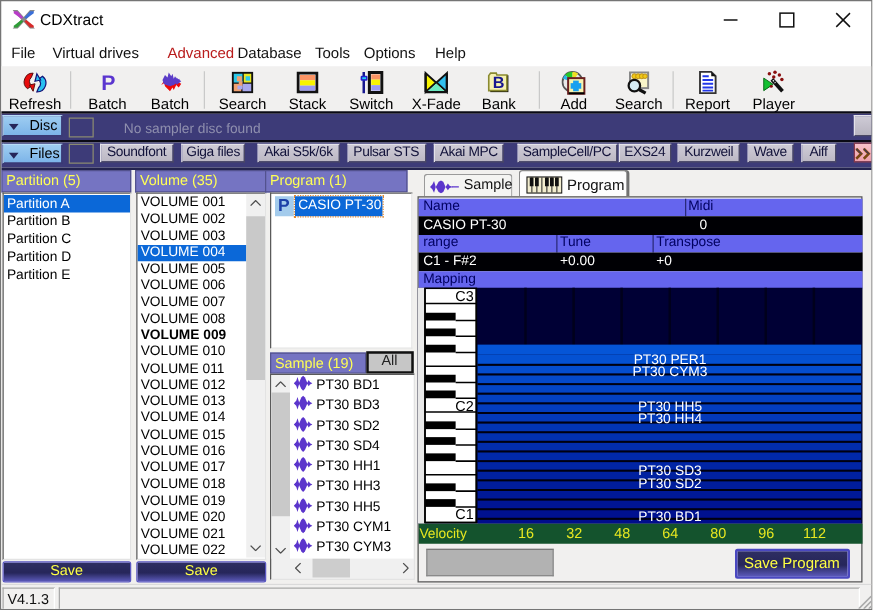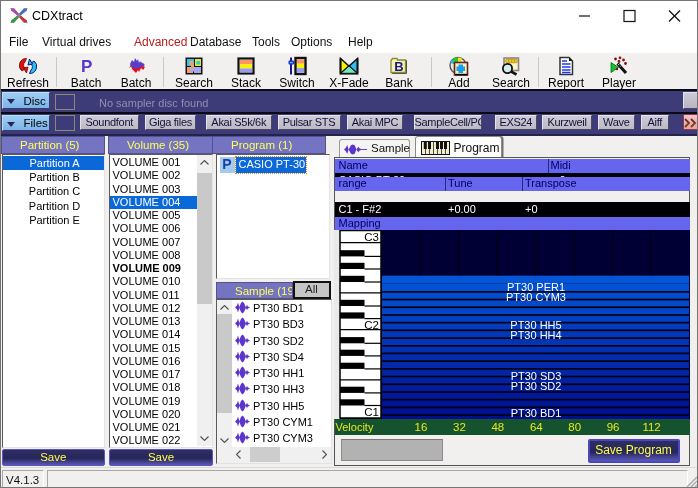--- a/index.html
+++ b/index.html
@@ -1,20 +1,20 @@
 <!DOCTYPE html>
 <html><head><meta charset="utf-8"><style>
 
 * { margin:0; padding:0; box-sizing:border-box; }
 body { font-family:"Liberation Sans", sans-serif; }
 #win { position:relative; width:698px; height:488px; background:#fff;
   border:1px solid #757575; overflow:hidden; font-family:"Liberation Sans", sans-serif; }
 .abs { position:absolute; }
 .hdr { position:absolute; background:#7574c2; color:#ffff55; font-size:11.5px;
-  border:1px solid #53528e; padding-left:18px; line-height:17px; overflow:hidden; white-space:nowrap;}
+  border:1px solid #53528e; padding-left:3px; line-height:17px; overflow:hidden; white-space:nowrap;}
 .lb { position:absolute; background:#fff;
   border-top:1.5px solid #5a5a5a; border-left:1.5px solid #5a5a5a;
   border-bottom:1.5px solid #e3e3e3; border-right:1.5px solid #e3e3e3; overflow:hidden;}
 .li { height:14.2px; line-height:14.2px; font-size:11px; color:#000; padding-left:3px; white-space:nowrap;}
 .sel { background:#0b68d8; color:#fff; }
 .savebtn { position:absolute; height:17px; background:linear-gradient(#2e2e62 0%,#26265a 55%,#5a58b8 100%);
   color:#ffff44; font-size:11.5px; text-align:center; line-height:15px; border:1.5px solid #5956c2; border-radius:2px;}
 .fbtn { position:absolute; top:113.5px; height:15px; overflow:hidden;
   background:linear-gradient(#cecbd6,#bcb8c4); border:1px solid;
   border-color:#e4e2ea #4a4864 #4a4864 #e4e2ea;
@@ -183,34 +183,34 @@
       <div class="abs" style="left:21px;top:1.5px;font-size:11.5px;color:#000;">Files</div>
     </div>
 <div style="position:absolute;left:54px;top:92.5px;width:20px;height:16px;border:1.5px solid #8a8a70;"></div>
 <div style="position:absolute;left:54px;top:114px;width:20px;height:16px;border:1.5px solid #8a8a70;"></div>
 <div style="position:absolute;left:98px;top:96px;font-size:11px;color:#8f8fae;">No sampler disc found</div>
 <div class="fbtn" style="left:79px;width:58.5px;">Soundfont</div>
 <div class="fbtn" style="left:144px;width:51px;">Giga files</div>
 <div class="fbtn" style="left:204.5px;width:66.5px;">Akai S5k/6k</div>
 <div class="fbtn" style="left:276.5px;width:63px;">Pulsar STS</div>
 <div class="fbtn" style="left:346px;width:56px;">Akai MPC</div>
-<div class="fbtn" style="left:412.5px;width:68px;">SampleCell/PC</div>
+<div class="fbtn" style="left:412.5px;width:80px;">SampleCell/PC</div>
 <div class="fbtn" style="left:494px;width:41.5px;">EXS24</div>
 <div class="fbtn" style="left:541px;width:50px;">Kurzweil</div>
 <div class="fbtn" style="left:596.5px;width:37.5px;">Wave</div>
 <div class="fbtn" style="left:639.5px;width:28.5px;">Aiff</div>
 <div class="abs" style="left:681.5px;top:113px;width:16.5px;height:16px;
  background:linear-gradient(#f8c2ca,#eda0ac);border:1px solid #8a3a4a;text-align:center;">
  <svg width="13" height="11" viewBox="0 0 13 11" style="margin-top:3px">
  <path d="M1 1 L5 5 L1 9 M7 1 L11 5 L7 9" fill="none" stroke="#7a4812" stroke-width="2"></path>
  <path d="M1 1 L5 5 M7 1 L11 5" fill="none" stroke="#30306a" stroke-width="0.8"></path>
       </svg></div>
 <div style="position:absolute;left:0;top:135px;width:698px;height:331px;background:#f1f0ee;"></div>
 <div class="hdr" style="left:0;top:135px;width:103.5px;height:18px;">Partition (5)</div>
-<div class="lb" style="left:0.5px;top:153px;width:103px;height:294px;text-align:center;">
+<div class="lb" style="left:0.5px;top:153px;width:103px;height:294px;">
 <div class="li sel" style="margin-top:1px">Partition A</div>
 <div class="li" style="margin-top:0px">Partition B</div>
 <div class="li" style="margin-top:0px">Partition C</div>
 <div class="li" style="margin-top:0px">Partition D</div>
 <div class="li" style="margin-top:0px">Partition E</div>
 </div>
 <div class="savebtn" style="left:0.5px;top:447.5px;width:103.5px;">Save</div>
 <div class="hdr" style="left:107px;top:135px;width:105px;height:18px;">Volume (35)</div>
 <div class="lb" style="left:107.5px;top:153px;width:104px;height:294px;">
 <div style="position:absolute;left:0;top:1px;width:94px;">
@@ -358,21 +358,21 @@
 <div style="position:absolute;left:332.5px;top:156px;width:356.5px;height:309px;border:1px solid #555;background:#f1f0ef;"></div>
 <div class="prow" style="top:158px;height:13.5px;">
  <div class="plab" style="left:4px;">Name</div>
       <div class="pdiv" style="left:213px;"></div>
  <div class="plab" style="left:216px;">Midi</div>
     </div>
 <div class="krow" style="top:171.5px;height:15px;">
  <div class="plab" style="left:4px;">CASIO PT-30</div>
  <div class="plab" style="left:225px;">0</div>
     </div>
-<div class="prow" style="top:176px;height:14px;">
+<div class="prow" style="top:187px;height:14px;">
  <div class="plab" style="left:4px;">range</div>
       <div class="pdiv" style="left:110px;"></div>
  <div class="plab" style="left:113.5px;">Tune</div>
       <div class="pdiv" style="left:187px;"></div>
  <div class="plab" style="left:190.5px;">Transpose</div>
     </div>
 <div class="krow" style="top:200.5px;height:15px;">
  <div class="plab" style="left:4px;">C1 - F#2</div>
  <div class="plab" style="left:113.5px;">+0.00</div>
  <div class="plab" style="left:190.5px;">+0</div>

